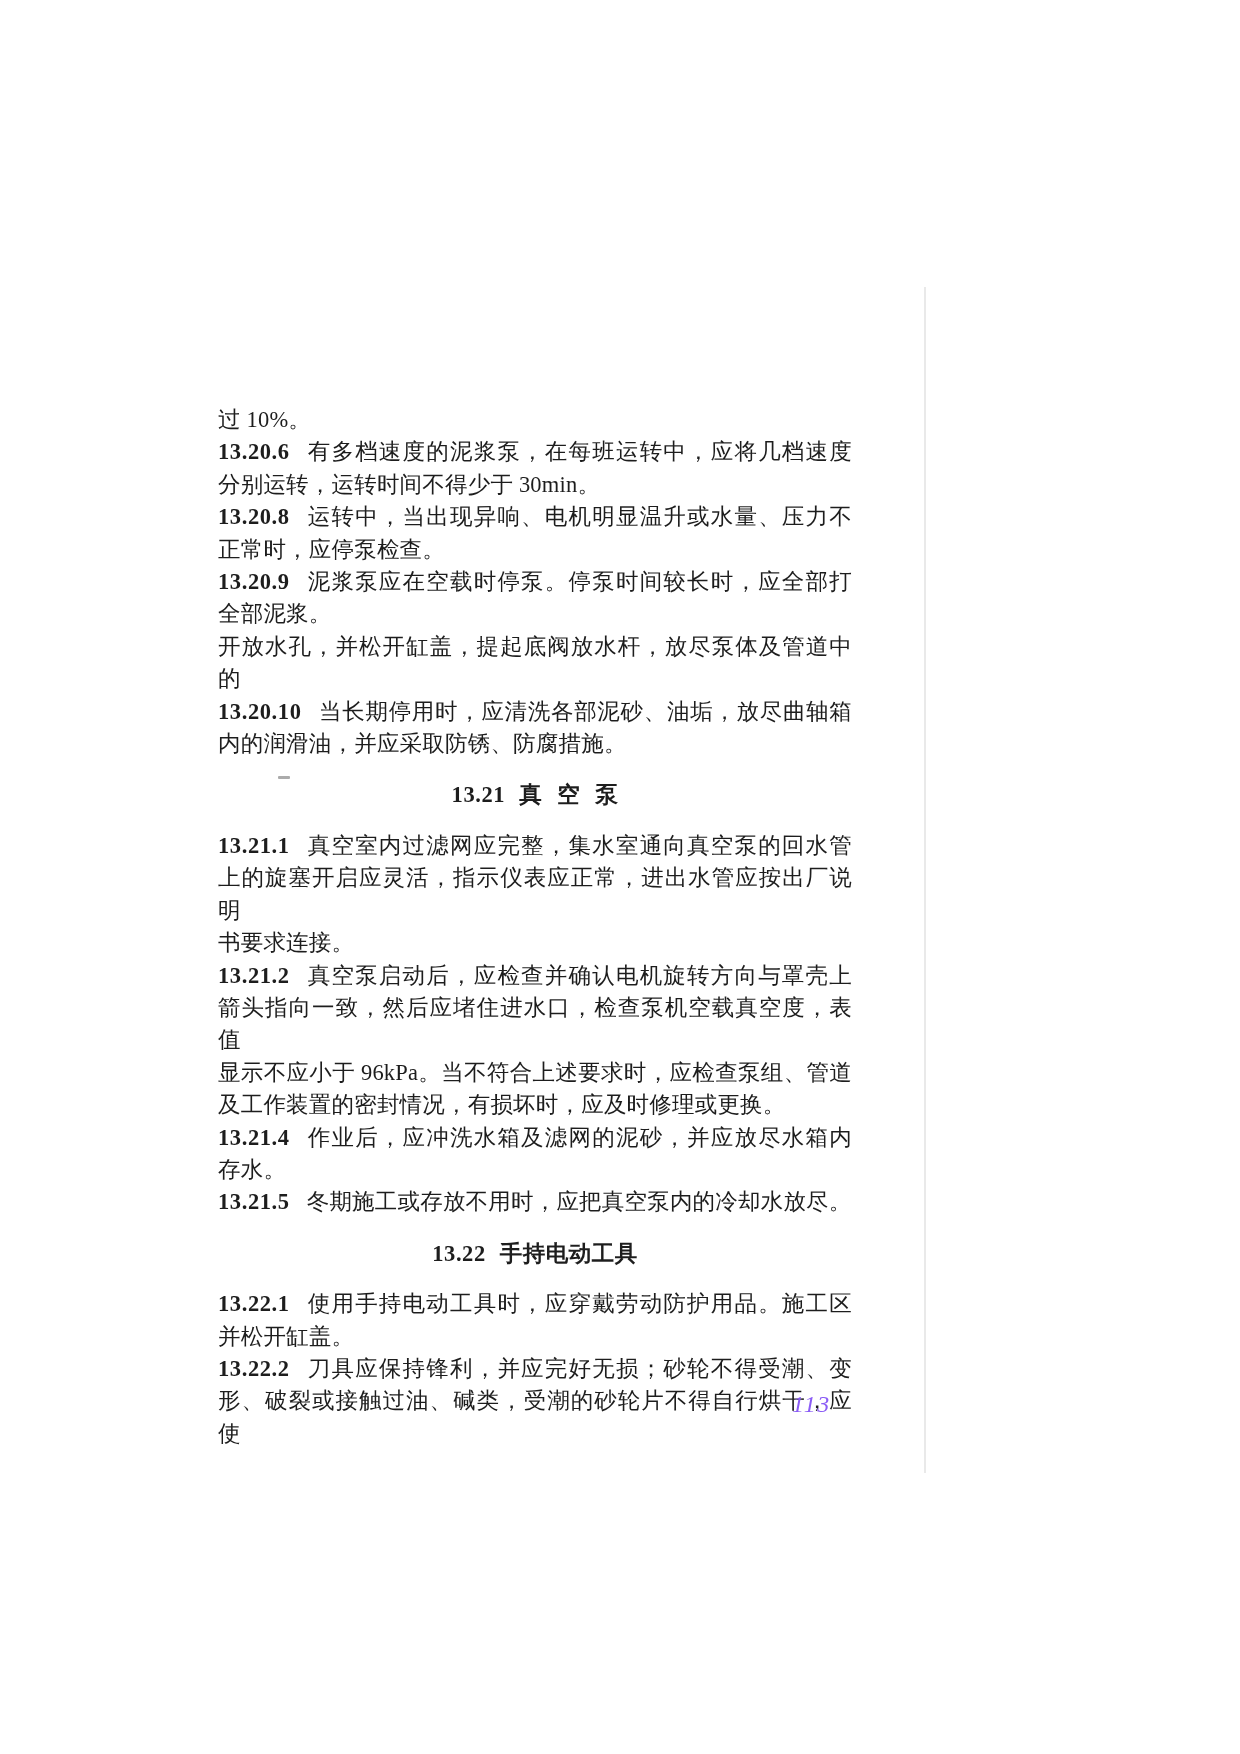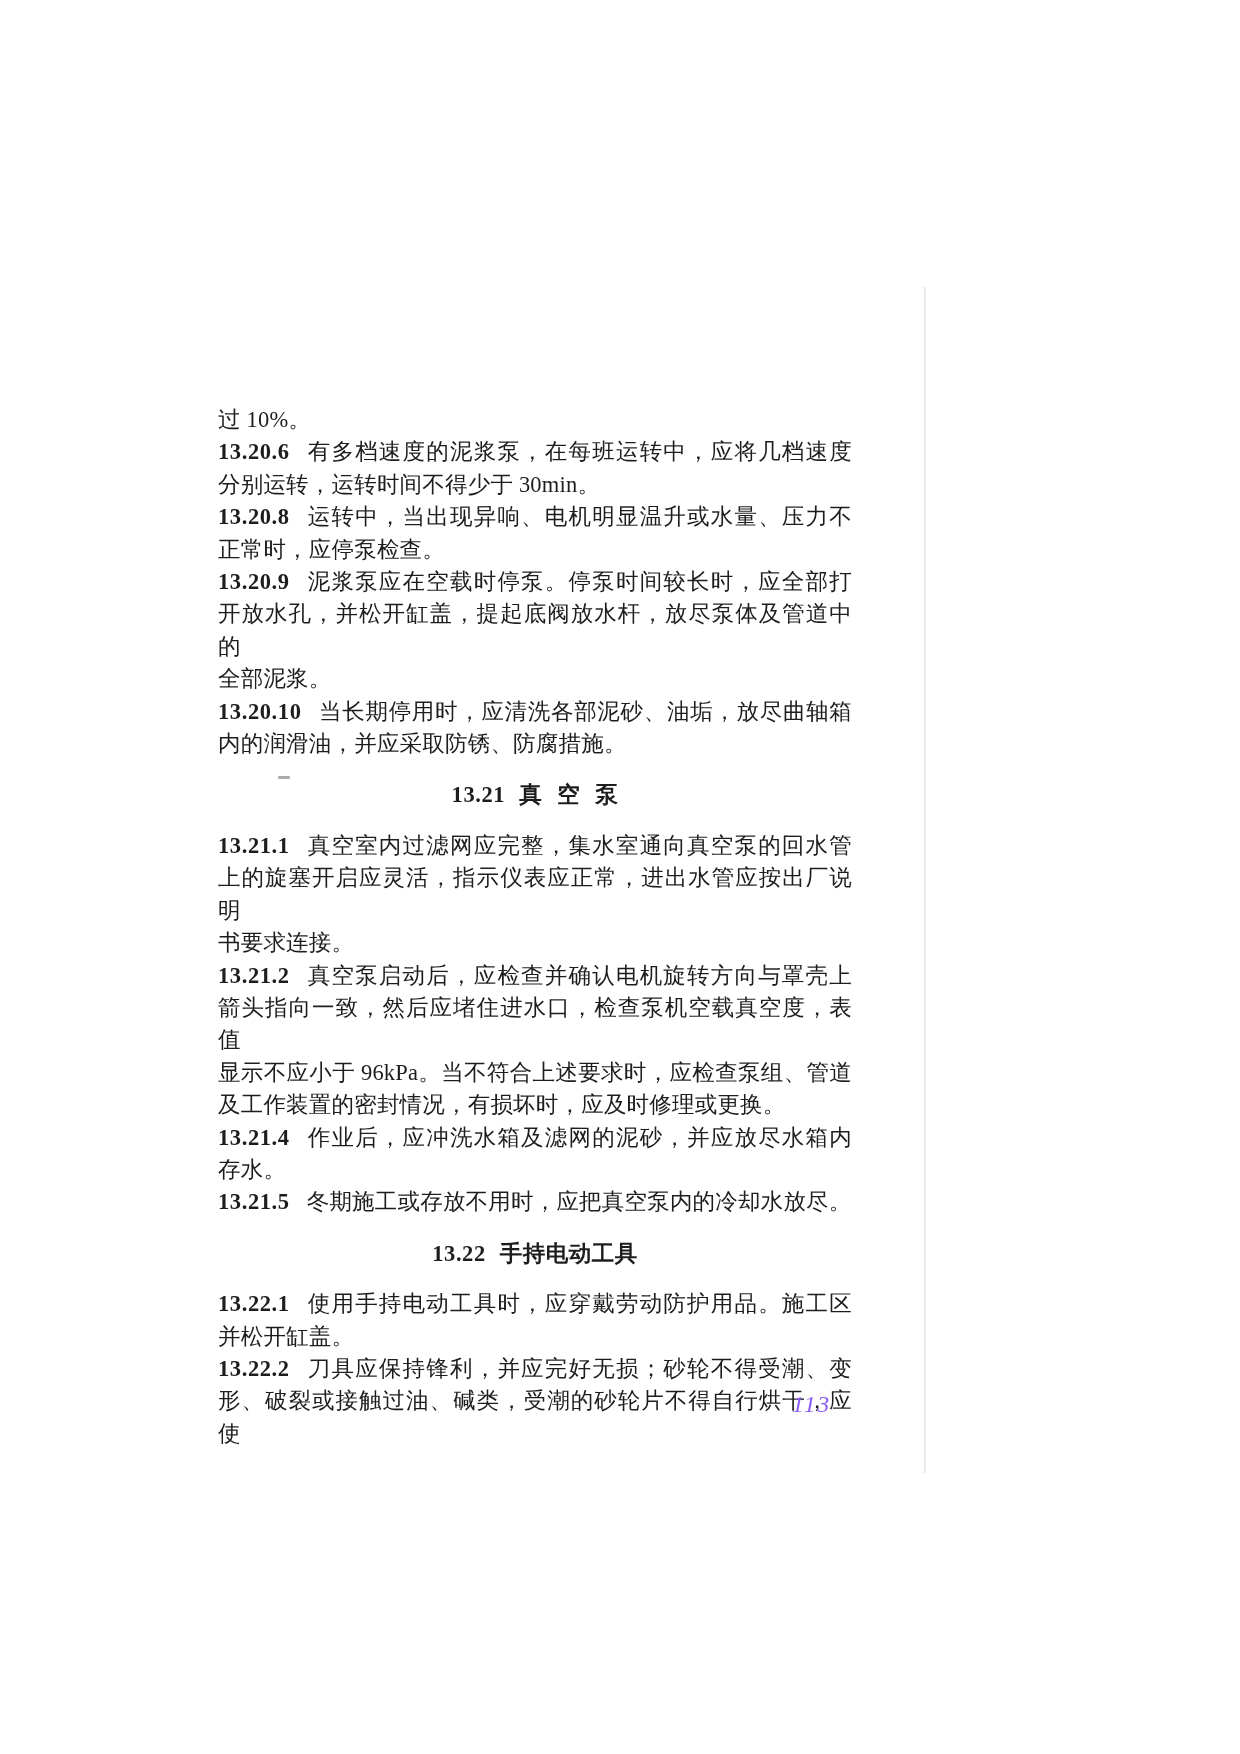--- a/index.html
+++ b/index.html
@@ -69,22 +69,22 @@
 <body>
 
 <div class="page">
   <div class="doc">
       <div class="line last">过 10%。</div>
       <div class="line"><b class="num">13.20.6</b><span>有多档速度的泥浆泵，在每班运转中，应将几档速度</span></div>
       <div class="line last">分别运转，运转时间不得少于 30min。</div>
       <div class="line"><b class="num">13.20.8</b><span>运转中，当出现异响、电机明显温升或水量、压力不</span></div>
       <div class="line last">正常时，应停泵检查。</div>
       <div class="line"><b class="num">13.20.9</b><span>泥浆泵应在空载时停泵。停泵时间较长时，应全部打</span></div>
+      <div class="line last">全部泥浆。</div>
       <div class="line">开放水孔，并松开缸盖，提起底阀放水杆，放尽泵体及管道中的</div>
-      <div class="line last">全部泥浆。</div>
       <div class="line"><b class="num">13.20.10</b><span>当长期停用时，应清洗各部泥砂、油垢，放尽曲轴箱</span></div>
       <div class="line last">内的润滑油，并应采取防锈、防腐措施。</div>
       <div class="heading"><b class="hnum">13.21</b><b class="htitle">真 空 泵</b></div>
       <div class="line"><b class="num">13.21.1</b><span>真空室内过滤网应完整，集水室通向真空泵的回水管</span></div>
       <div class="line">上的旋塞开启应灵活，指示仪表应正常，进出水管应按出厂说明</div>
       <div class="line last">书要求连接。</div>
       <div class="line"><b class="num">13.21.2</b><span>真空泵启动后，应检查并确认电机旋转方向与罩壳上</span></div>
       <div class="line">箭头指向一致，然后应堵住进水口，检查泵机空载真空度，表值</div>
       <div class="line">显示不应小于 96kPa。当不符合上述要求时，应检查泵组、管道</div>
       <div class="line last">及工作装置的密封情况，有损坏时，应及时修理或更换。</div>

